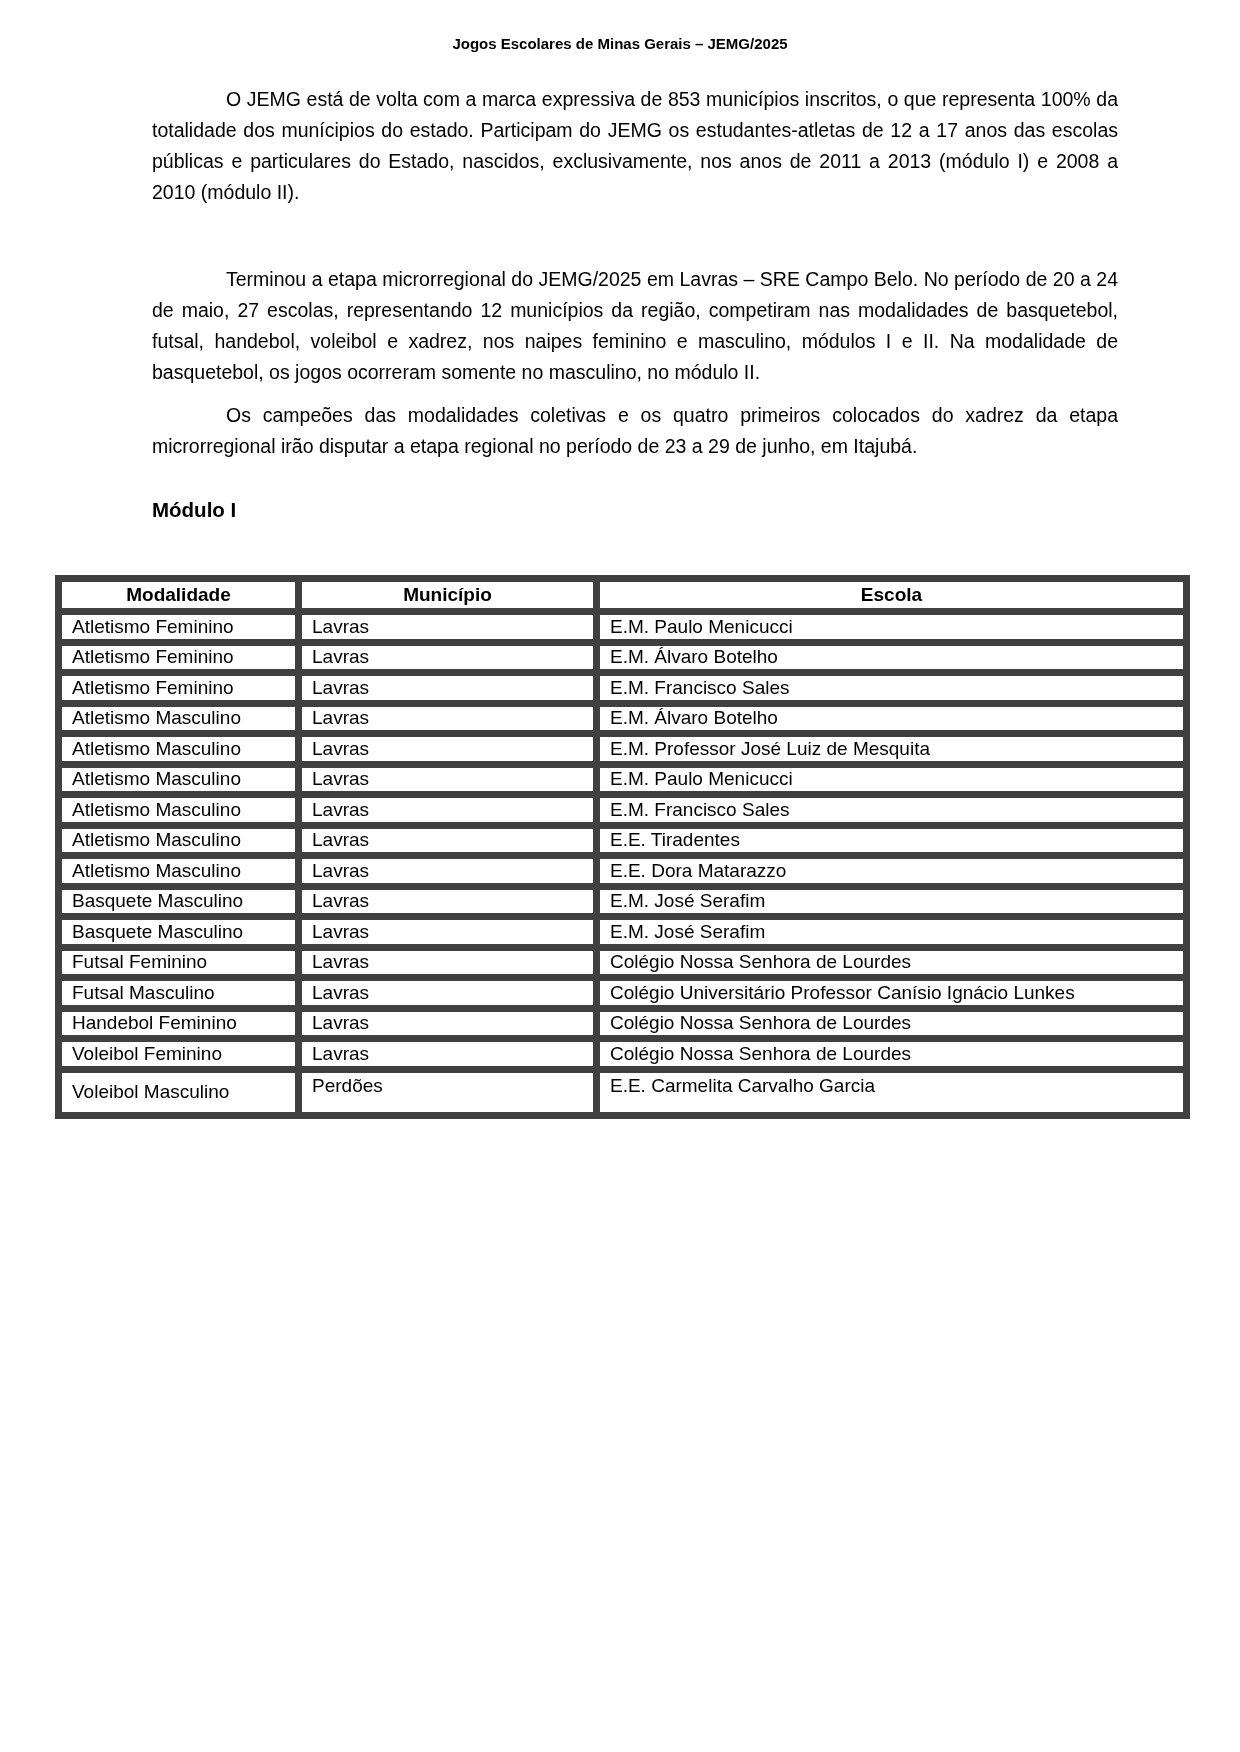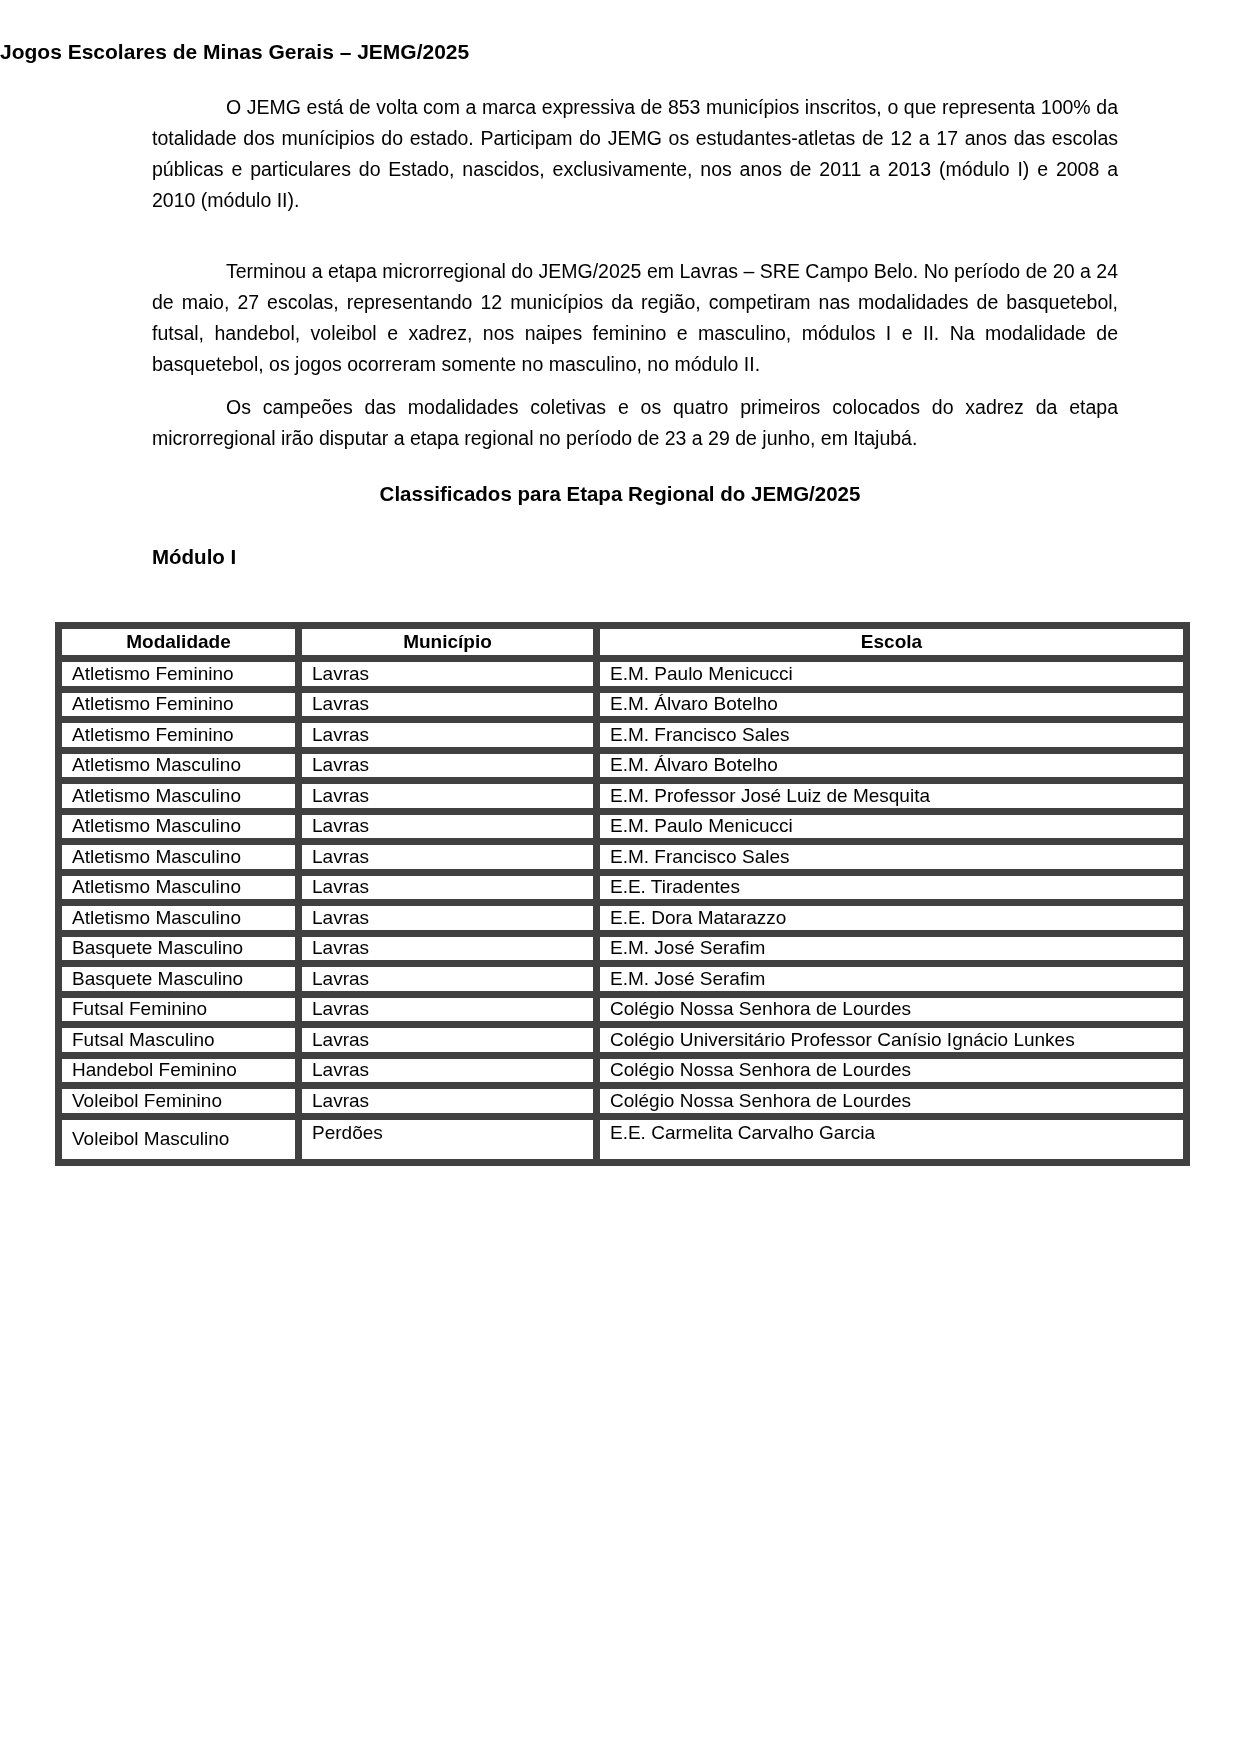--- a/index.html
+++ b/index.html
@@ -9,34 +9,34 @@
     margin: 0 auto;
     background: #ffffff;
     color: #000000;
     font-family: "Liberation Sans", "DejaVu Sans", sans-serif;
     font-size: 19.5px;
     position: relative;
     overflow: hidden;
     box-sizing: border-box;
   }
   .doc-title {
-    padding-top: 40px;
-    text-align: left;
-    font-weight: bold;
-    font-size: 21px;
+    padding-top: 32px;
+    text-align: center;
+    font-weight: bold;
+    font-size: 15px;
     line-height: 24px;
   }
   .para {
     margin: 0 122px 0 152px;
     text-align: justify;
     text-indent: 74px;
     line-height: 31px;
   }
   .para-intro   { margin-top: 28px; }
-  .para-micro   { margin-top: 40px; }
+  .para-micro   { margin-top: 56px; }
   .para-qualif  { margin-top: 12px; }
   .subheading {
     text-align: center;
     font-weight: bold;
     font-size: 20.5px;
     line-height: 31px;
   }
   .subheading-micro { margin-top: 48px; }
   .subheading-class { margin-top: 24px; }
   .module-label {
@@ -92,21 +92,20 @@
 
   <div class="doc-title">Jogos Escolares de Minas Gerais – JEMG/2025</div>
 
   <p class="para para-intro">O JEMG está de volta com a marca expressiva de 853 municípios inscritos,  o que representa 100% da totalidade dos munícipios do estado. Participam do JEMG os estudantes-atletas de 12 a 17 anos das escolas públicas e particulares do Estado, nascidos, exclusivamente, nos anos de 2011 a 2013 (módulo I) e 2008 a 2010 (módulo II).</p>
 
 
   <p class="para para-micro">Terminou a etapa microrregional do JEMG/2025 em Lavras – SRE Campo Belo. No período de 20 a 24 de maio, 27 escolas, representando 12 municípios da região, competiram nas modalidades de basquetebol, futsal, handebol, voleibol e xadrez, nos naipes feminino e masculino, módulos I e II. Na modalidade de basquetebol, os jogos ocorreram somente no masculino, no módulo II.</p>
 
   <p class="para para-qualif">Os campeões das modalidades coletivas e os quatro primeiros colocados do xadrez da etapa microrregional irão disputar a etapa regional no período de 23 a 29 de junho, em Itajubá.</p>
 
-  <div class="subheading subheading-class">Classificados para Etapa Regional do JEMG/2025</div>
 
   <div class="module-label">Módulo I</div>
 
   <div class="table-wrap">
     <table class="results">
       <colgroup>
         <col class="col-modalidade">
         <col class="col-municipio">
         <col class="col-escola">
       </colgroup>

